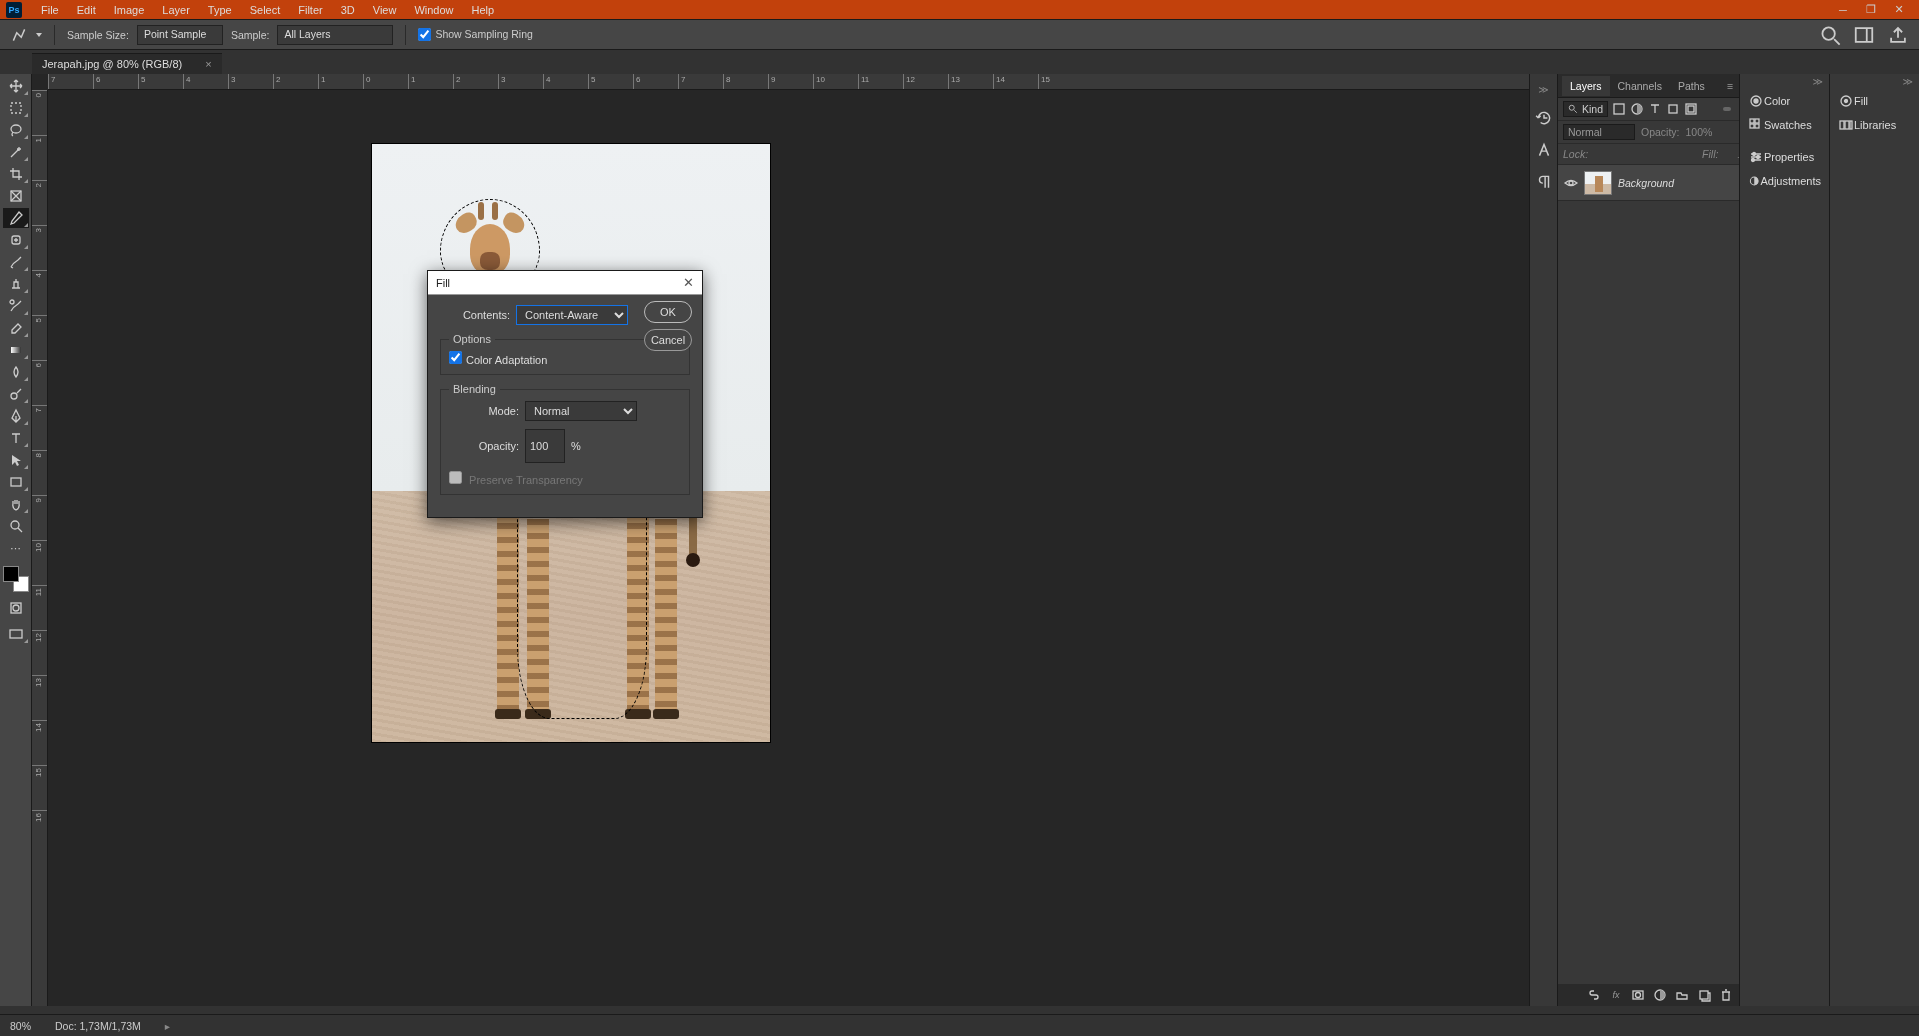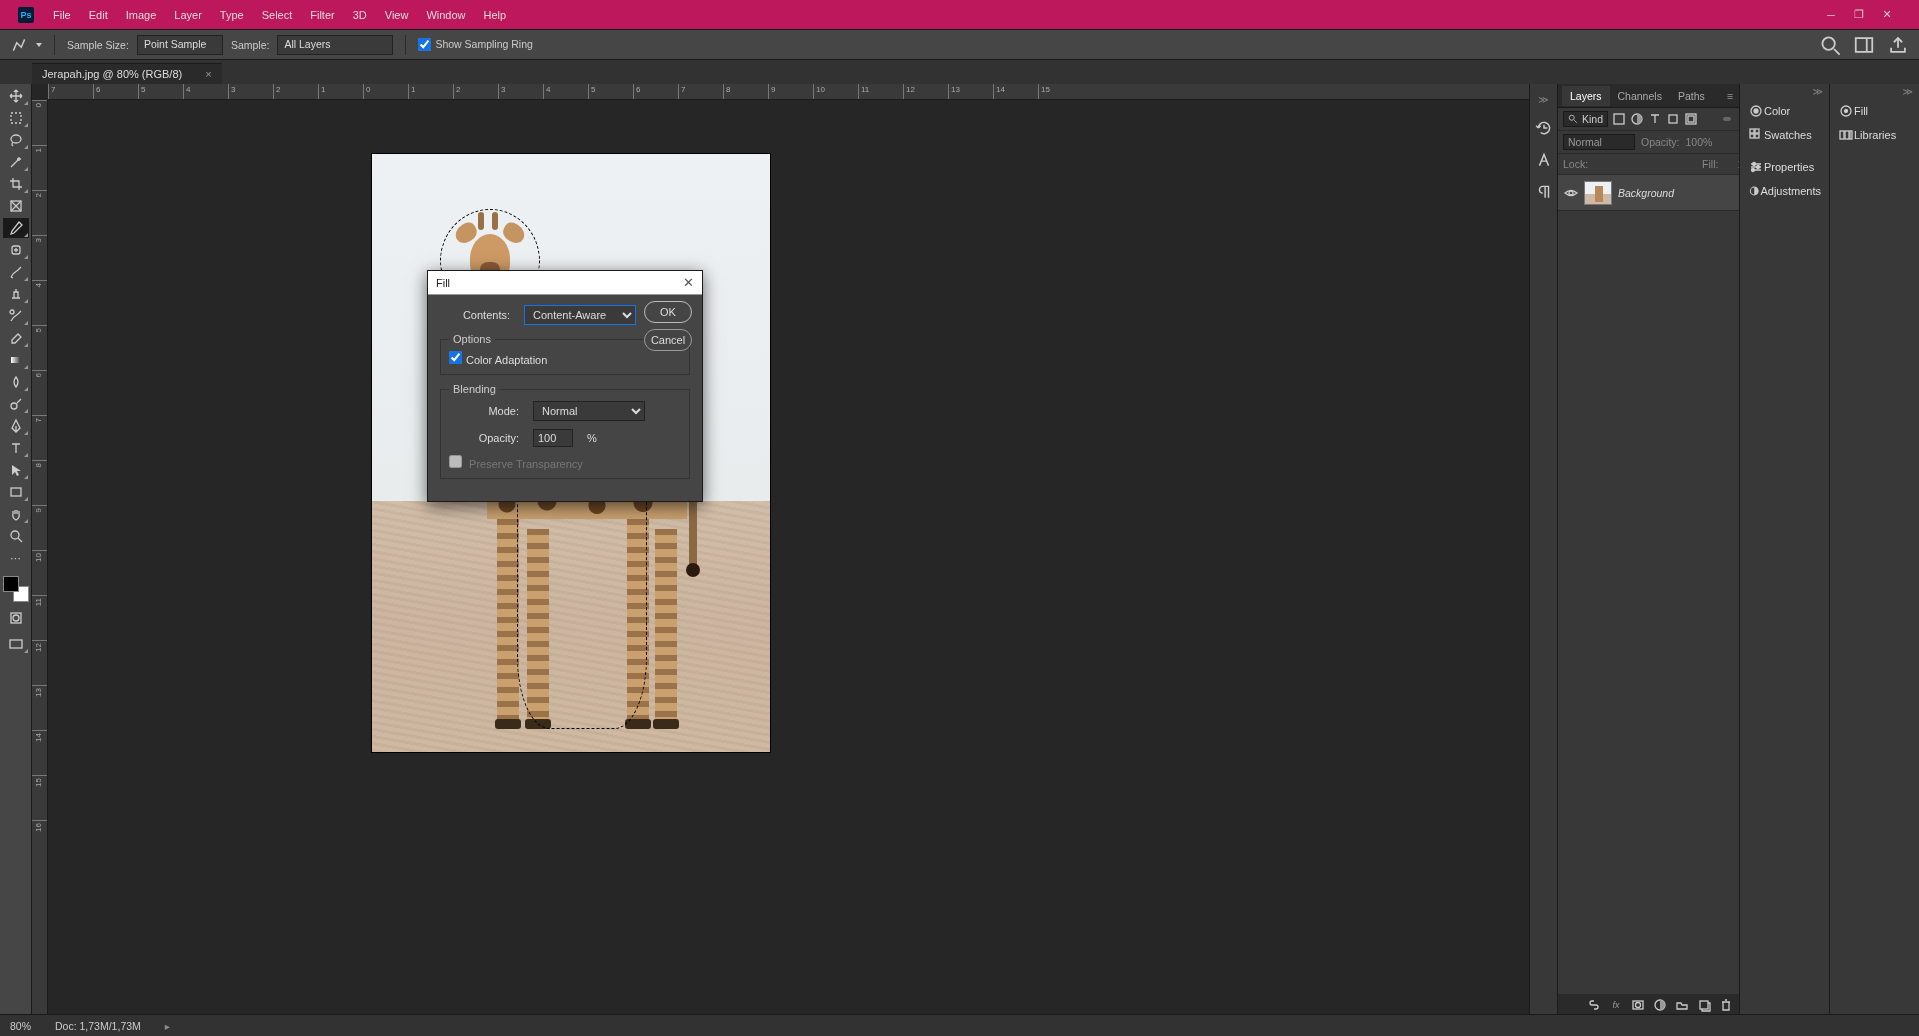--- a/index.html
+++ b/index.html
@@ -1,19 +1,19 @@
 <!DOCTYPE html>
 <html><head>
 <meta charset="utf-8">
 <style>
 * { margin: 0; padding: 0; box-sizing: border-box; font-family: "Segoe UI", Tahoma, sans-serif; }
 body { background: #323232; color: #ccc; overflow: hidden; width: 1919px; height: 1036px; position: relative; font-size: 11px; }
 
 
-.menu-bar { height: 30px; background: #be185d; display: flex; align-items: center; padding: 0 18px; border-bottom: 1px solid #1a1a1a; }
+.menu-bar { height: 20px; background: #c2410c; display: flex; align-items: center; padding: 0 6px; border-bottom: 1px solid #1a1a1a; }
 .menu-bar .logo { width: 16px; height: 16px; background: #001e36; color: #31a8ff; font-size: 9px; font-weight: bold; display: flex; align-items: center; justify-content: center; margin-right: 10px; border-radius: 2px; }
 .menu-bar .menu-item { padding: 0 9px; height: 28px; display: flex; align-items: center; cursor: pointer; color: #ddd; }
 .menu-bar .spacer { flex: 1; }
 .menu-bar .win-btn { width: 28px; height: 20px; display: flex; align-items: center; justify-content: center; color: #ccc; cursor: pointer; }
 
 
 .options-bar { height: 30px; background: #464646; display: flex; align-items: center; padding: 0 10px; border-bottom: 1px solid #1a1a1a; gap: 8px; font-size: 10.5px; color: #ccc; }
 .options-bar .tool-ind { width: 18px; height: 18px; display: flex; align-items: center; justify-content: center; }
 .options-bar .arrow-down { width: 0;height:0;border-left:3px solid transparent;border-right:3px solid transparent;border-top:4px solid #ccc; }
 .options-bar .sep { width:1px; height:20px; background:#2a2a2a; margin:0 4px; }
@@ -88,21 +88,21 @@
 .panel-layers { width:182px; background:#383838; border-left:1px solid #1a1a1a; display:flex; flex-direction:column; font-size:10.5px;}
 .panel-tabs { display:flex; align-items:center; height:24px; background:#2a2a2a; border-bottom:1px solid #1a1a1a; padding-left:4px;}
 .panel-tabs .ptab { padding:4px 8px; color:#aaa; cursor:pointer;}
 .panel-tabs .ptab.active { color:#fff; background:#383838;}
 .panel-tabs .menu-ico { margin-left:auto; padding:4px 6px; color:#999;}
 .layer-filter { display:flex; align-items:center; gap:4px; padding:3px 5px; border-bottom:1px solid #2a2a2a;}
 .layer-filter .dd { flex:0 0 auto; background:#2a2a2a; border:1px solid #1a1a1a; color:#ccc; padding:1px 4px; display:flex; align-items:center; gap:4px;}
 .layer-filter .f-ico{ width:14px;height:14px;color:#999;display:flex;align-items:center;justify-content:center;}
 .layer-blend { display:flex; align-items:center; gap:6px; padding:3px 5px; border-bottom:1px solid #2a2a2a; color:#888;}
 .layer-blend .dd{ background:#2a2a2a;border:1px solid #1a1a1a;padding:1px 4px;color:#999;}
-.layer-lock { display:flex; align-items:center; gap:19px; padding:3px 5px; border-bottom:1px solid #2a2a2a; color:#888;}
+.layer-lock { display:flex; align-items:center; gap:19px; padding:3px 5px; border-bottom:1px solid #2a2a2a; color:#888;font-style:italic;}
 .layer-lock .l-ico{width:14px;height:14px;color:#999;}
 .layer-list { flex:1; background:#383838;}
 .layer-row { display:flex; align-items:center; height:36px; background:#454545; border-bottom:1px solid #2a2a2a; padding:0 6px; gap:6px;}
 .layer-row .eye{width:14px;height:14px;color:#ddd;}
 .layer-row .thumb{width:28px;height:24px;background:linear-gradient(#eef1f3 0 55%,#cdbaa6 55% 100%);border:1px solid #777;position:relative;}
 .layer-row .thumb::after{content:"";position:absolute;top:4px;left:10px;width:8px;height:16px;background:#b8885a;}
 .layer-row .name{color:#ddd; font-style:italic;}
 .layer-row .lock-r{margin-left:auto;color:#aaa;}
 .layers-footer{ height:22px; background:#2a2a2a; display:flex; align-items:center; justify-content:flex-end; gap:8px; padding:0 6px;}
 .layers-footer .f-btn{width:14px;height:14px;color:#999;}
@@ -118,30 +118,30 @@
 
 
 .status-bar { position:absolute; bottom:0; left:0; right:0; height:22px; background:#323232; border-top:1px solid #1a1a1a; display:flex; align-items:center; padding:0 10px; font-size:10.5px; color:#ccc; gap:24px;}
 .status-bar .caret{ color:#888; }
 
 
 .dialog { position:absolute; top:270px; left:427px; width:276px; background:#454545; border:1px solid #1a1a1a; box-shadow:0 4px 16px rgba(0,0,0,.6); color:#ddd; font-size:11px;}
 .dialog .title-bar{ height:24px; background:#fff; color:#222; display:flex; align-items:center; padding:0 8px; border-bottom:1px solid #999;}
 .dialog .title-bar .close{ margin-left:auto; cursor:pointer; color:#555; font-size:13px;}
 .dialog .body{ padding:10px 12px 14px; position:relative;}
-.dialog .row{ display:flex; align-items:center; gap:14px; margin-bottom:8px;}
+.dialog .row{ display:flex; align-items:center; gap:6px; margin-bottom:8px;}
 .dialog .lbl{ width:70px; text-align:right; color:#ddd;}
 .dialog select{ background:#3a3a3a; border:1px solid #1473e6; color:#ddd; padding:2px 4px; font-size:11px; width:112px;}
 .dialog select.plain{border:1px solid #222;}
 .dialog fieldset{ border:1px solid #333; padding:6px 8px 8px; margin-bottom:8px;}
 .dialog legend{ padding:0 4px; color:#ccc;}
 .dialog .btns{ position:absolute; top:6px; right:10px; display:flex; flex-direction:column; gap:6px;}
 .dialog .btn{ width:48px; height:22px; border:1px solid #999; border-radius:11px; background:#454545; color:#ddd; display:flex; align-items:center; justify-content:center; cursor:pointer;}
 .dialog .btn.ok{ border-color:#bbb;}
-.dialog input[type=text]{ background:#3a3a3a; border:1px solid #222; color:#ddd; width:40px; padding:2px 4px; font-size:11px;}
+.dialog input[type=text]{ background:#3a3a3a; border:1px solid #222; color:#ddd; width:40px; padding:10px 4px; font-size:11px;}
 .dialog .disabled{ color:#777;}
 .dialog label input[type=checkbox]{accent-color:#1473e6; margin-right:4px;}
 
 
 .ico { stroke:#ccc; stroke-width:1.3; fill:none; }
 </style>
 </head>
 <body>
 
 <div class="menu-bar">

